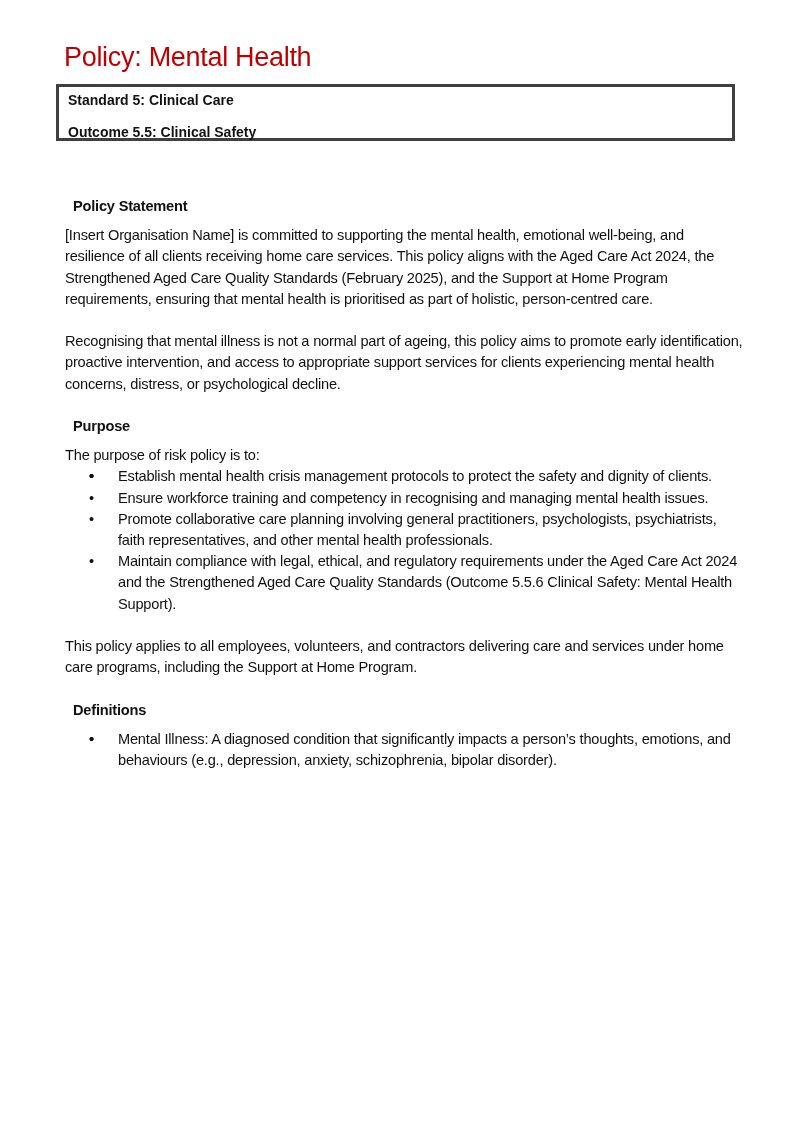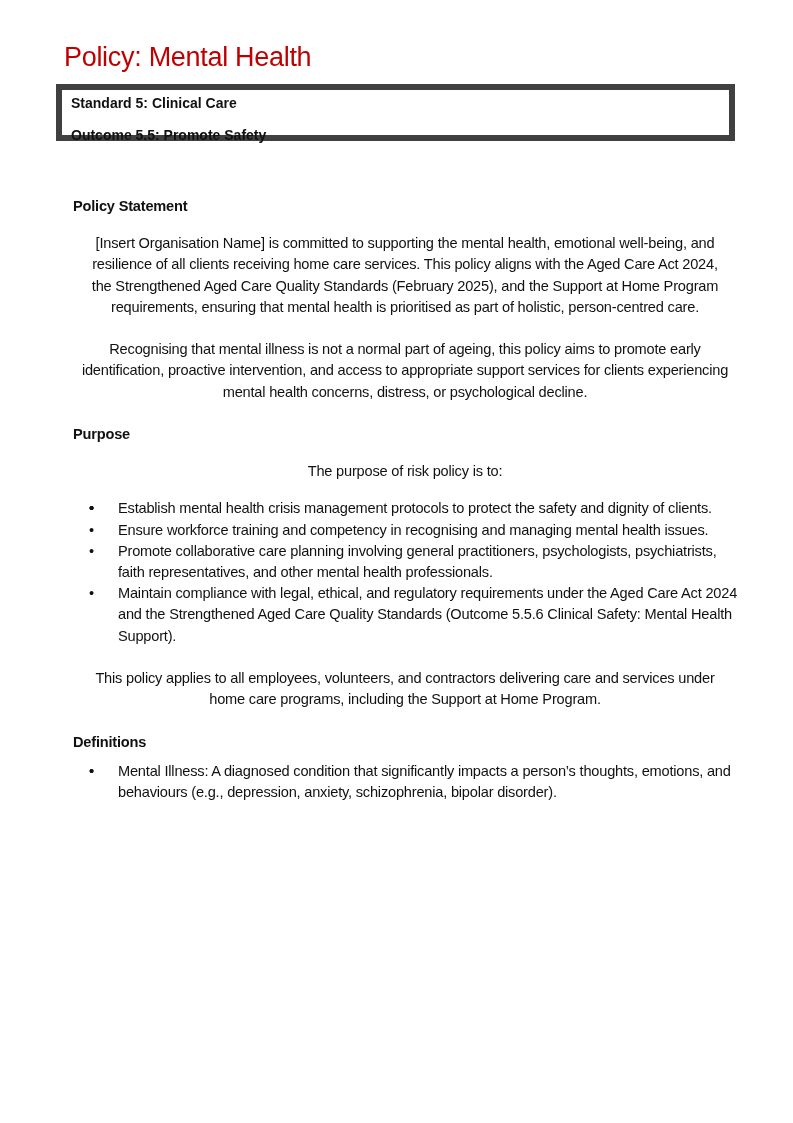--- a/index.html
+++ b/index.html
@@ -33,21 +33,21 @@
       margin: 0;
       font-weight: normal;
       line-height: 38px;
     }
     .standard-box {
       position: absolute;
       left: 56px;
       top: 84px;
       width: 679px;
       height: 57px;
-      border: 6px solid #404040;
+      border: 3px solid #404040;
       box-sizing: border-box;
     }
     .standard-box .line {
       position: absolute;
       left: 9px;
       font-size: 14px;
       font-weight: bold;
       line-height: 18px;
     }
     .standard-box .l1 { top: 4px; }
@@ -60,21 +60,21 @@
       width: 680px;
       font-size: 14.6px;
       line-height: 21.2px;
       letter-spacing: -0.2px;
     }
     .section { margin: 0 0 21.2px 0; }
     .heading {
       font-weight: bold;
       margin: 8px;
     }
-    .para { margin: 16px; text-align: center; }
+    .para { margin: 0; }
     .para + .para { margin-top: 21.2px; }
     ul.bullets {
       list-style: none;
       margin: 0;
       padding: 0;
     }
     ul.bullets li {
       position: relative;
       padding-left: 53px;
       margin: 0;
@@ -87,21 +87,21 @@
   </style>
 </head>
 <body>
 
 <div class="page">
 
   <h1 class="title">Policy: Mental Health</h1>
 
   <div class="standard-box">
     <div class="line l1">Standard 5: Clinical Care</div>
-    <div class="line l2">Outcome 5.5: Promote Safety</div>
+    <div class="line l2">Outcome 5.5: Clinical Safety</div>
   </div>
 
   <div class="content">
 
     <div class="section">
       <p class="heading">Policy Statement</p>
       <p class="para">[Insert Organisation Name] is committed to supporting the mental health, emotional well-being, and resilience of all clients receiving home care services. This policy aligns with the Aged Care Act 2024, the Strengthened Aged Care Quality Standards (February 2025), and the Support at Home Program requirements, ensuring that mental health is prioritised as part of holistic, person-centred care.</p>
       <p class="para">Recognising that mental illness is not a normal part of ageing, this policy aims to promote early identification, proactive intervention, and access to appropriate support services for clients experiencing mental health concerns, distress, or psychological decline.</p>
     </div>
 

